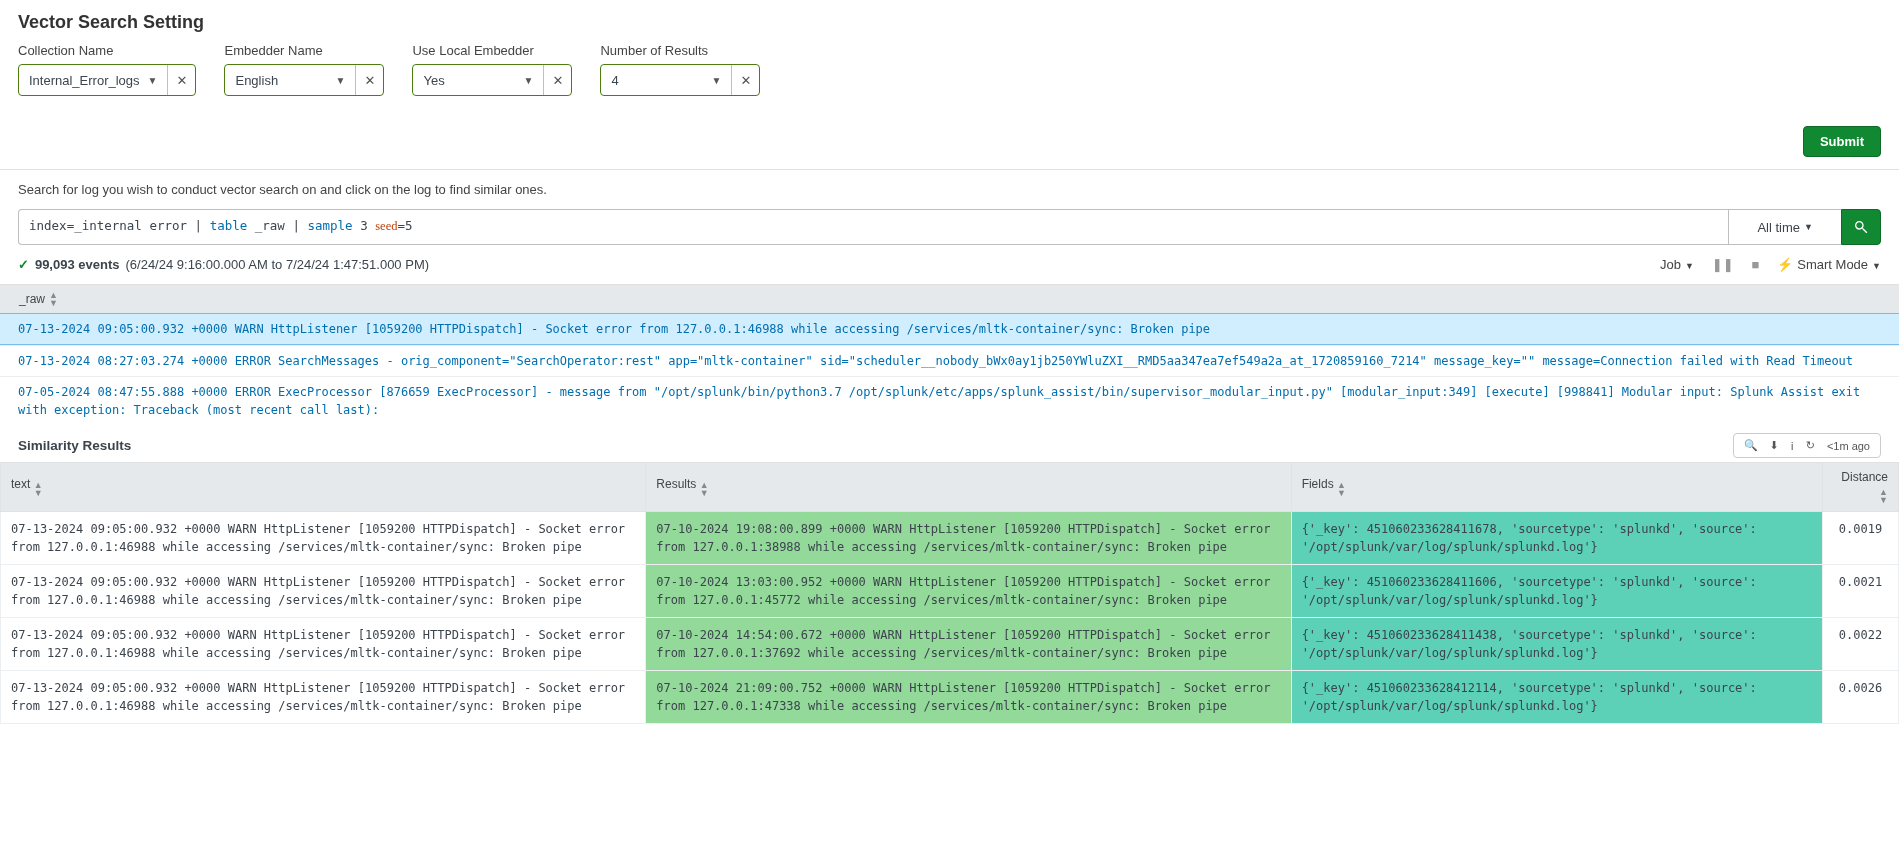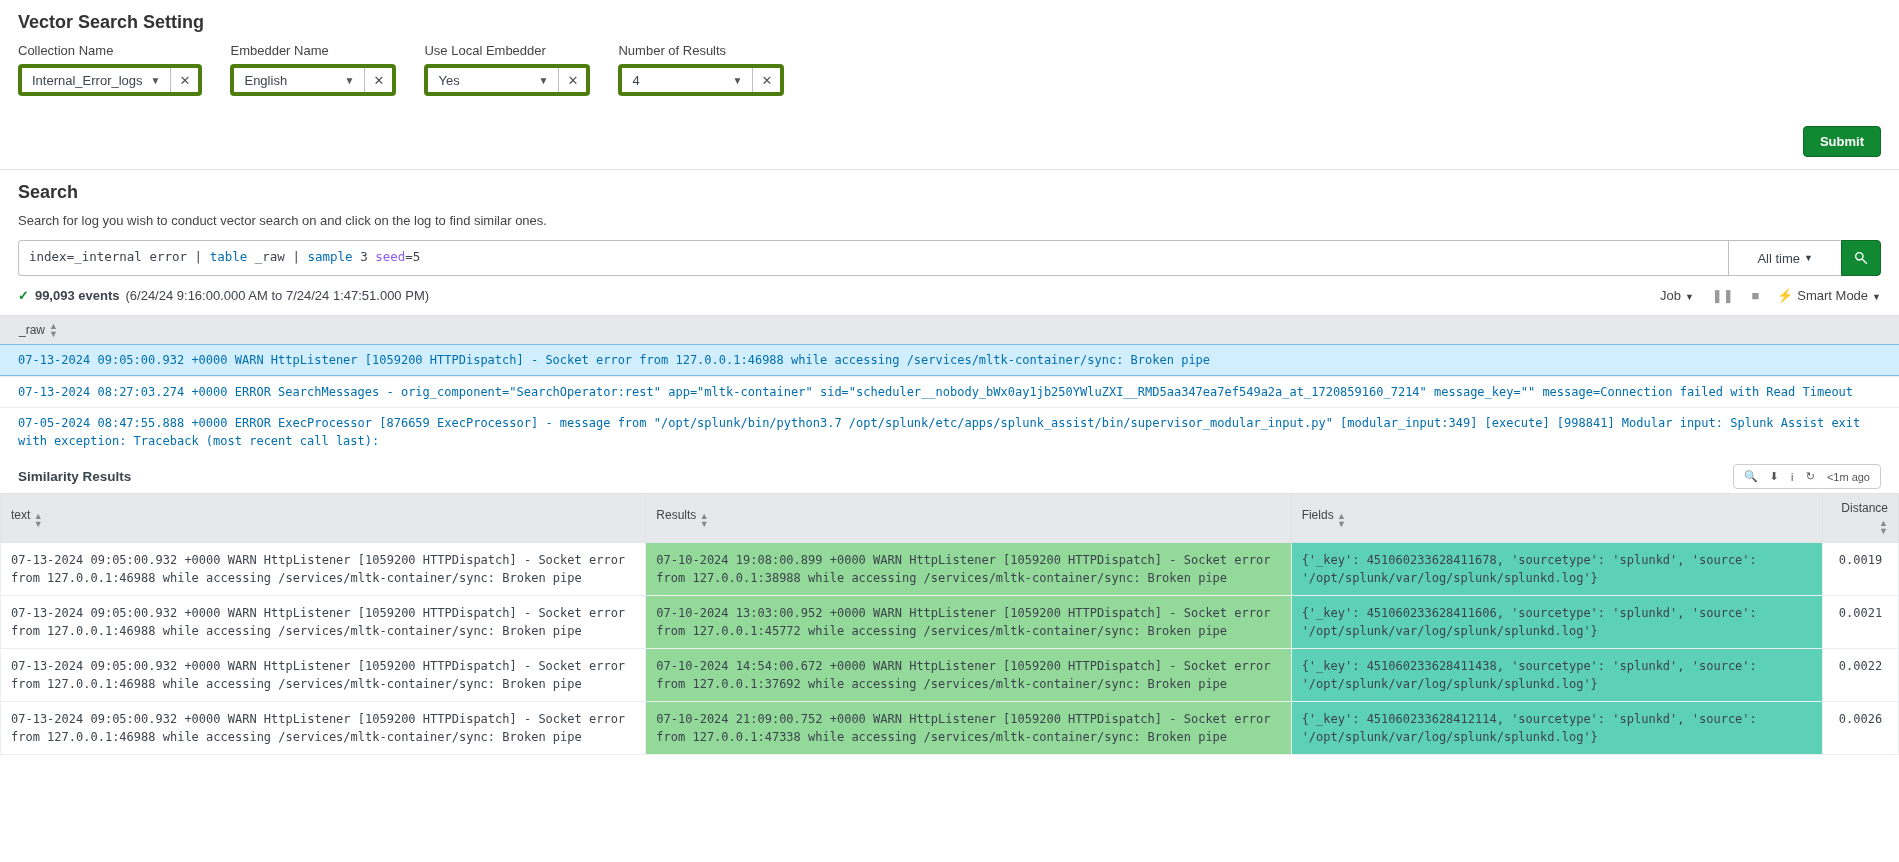--- a/index.html
+++ b/index.html
@@ -31,21 +31,21 @@
     margin-top: 6px;
   }
   .filter-group { display: flex; flex-direction: column; }
   .filter-label {
     font-size: 13px;
     color: #444;
     margin-bottom: 6px;
   }
   .combo {
     display: inline-flex;
-    border: 4px solid #4d7c0f;
+    border: 1px solid #4d7c0f;
     border-radius: 4px;
     overflow: hidden;
     height: 32px;
     background: #fff;
   }
   .combo-main {
     display: flex;
     align-items: center;
     padding: 0 10px;
     font-size: 13px;
@@ -87,21 +87,21 @@
     flex: 1;
     border: 1px solid #bfbfbf;
     border-right: none;
     border-radius: 4px 0 0 4px;
     padding: 8px 10px;
     font-family: Menlo, Consolas, monospace;
     font-size: 12.5px;
     height: 36px;
   }
   .token-blue { color: #006eaf; }
-  .token-green { color: #8b5cf6; }
+  .token-green { color: #c2410c; font-family: Liberation Serif, serif; }
   .time-picker {
     border-top: 1px solid #bfbfbf;
     border-bottom: 1px solid #bfbfbf;
     border-left: 1px solid #bfbfbf;
     display: flex;
     align-items: center;
     padding: 0 28px;
     font-size: 13px;
     cursor: pointer;
     background: #fff;
@@ -268,21 +268,20 @@
       </div>
     </div>
 
   </div>
   <div class="submit-row">
     <button class="btn-submit">Submit</button>
   </div>
 </div>
 
 <div class="section">
-  <div class="section-title">Search</div>
   <div class="section-subtitle">Search for log you wish to conduct vector search on and click on the log to find similar ones.</div>
   <div class="search-wrap">
     <div class="search-input"><span>index=_internal error | </span><span class="token-blue">table</span><span> _raw | </span><span class="token-blue">sample</span><span> 3 </span><span class="token-green">seed</span><span>=5</span></div>
     <div class="time-picker">
       <span>All time</span>
       <span class="small-caret">▼</span>
     </div>
     <div class="search-go">
       <svg viewBox="0 0 24 24">
           <path d="M15.5 14h-.79l-.28-.27A6.471 6.471 0 0016 9.5 6.5 6.5 0 109.5 16a6.47 6.47 0 004.23-1.57l.27.28v.79L20 21.5 21.5 20l-6-6zm-6 0C7.01 14 5 11.99 5 9.5S7.01 5 9.5 5 14 7.01 14 9.5 11.99 14 9.5 14z"></path>

